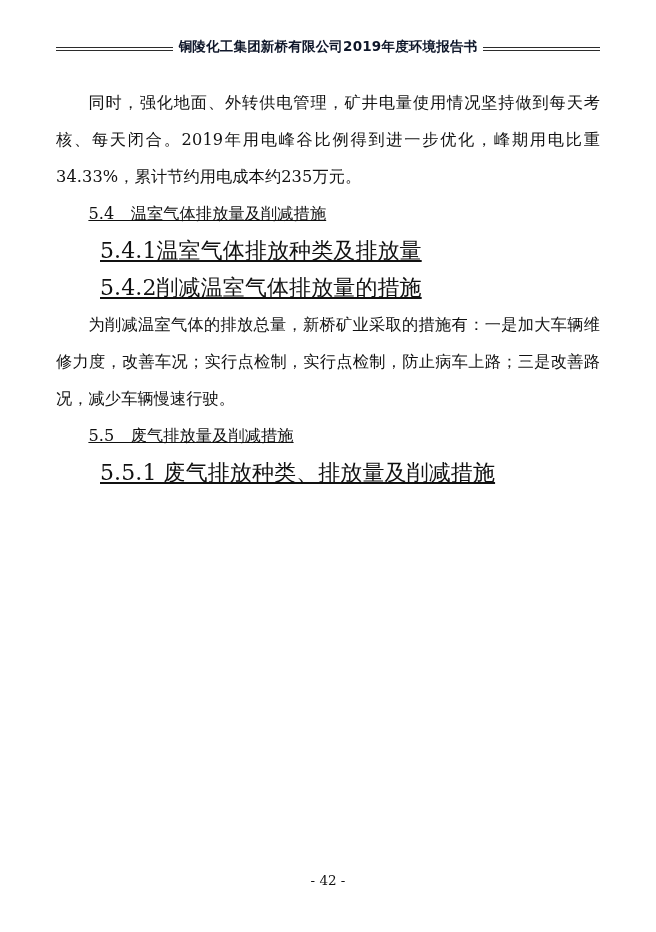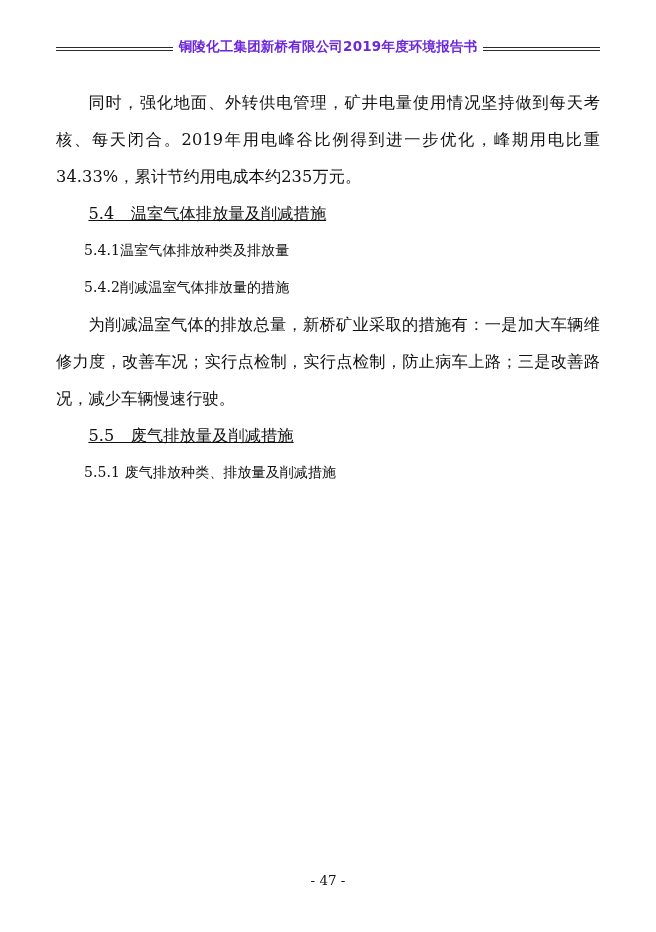--- a/index.html
+++ b/index.html
@@ -29,21 +29,21 @@
   
   .header {
     position: relative;
     text-align: center;
     padding-bottom: 6px;
   }
   .header-title {
     font-size: 13.5px;
     font-weight: bold;
     letter-spacing: 0.2px;
-    color: #6d28d9;
+    color: #0f172a;
     display: inline-block;
     background: #ffffff;
     padding: 0 6px;
     position: relative;
     z-index: 2;
     font-family: "DejaVu Sans", "Liberation Sans", sans-serif;
   }
   .header-rule {
     position: absolute;
     left: 0;
@@ -72,24 +72,25 @@
   p.heading {
     margin: 0;
     font-size: 16.2px;
     line-height: 37px;
     text-indent: 2em;
     letter-spacing: 0.1px;
     text-decoration: underline;
   }
   p.subheading {
     margin: 0;
-    font-size: 14px;
+    font-size: 22px;
     line-height: 37px;
     text-indent: 2em;
     letter-spacing: 0.1px;
+    text-decoration: underline;
   }
   .footer {
     position: absolute;
     left: 0;
     right: 0;
     bottom: 44px;
     text-align: center;
     font-size: 13.5px;
     color: #111;
     font-family: "DejaVu Serif", "Liberation Serif", serif;
@@ -112,14 +113,14 @@
       <p class="heading">5.4　温室气体排放量及削减措施</p>
       <p class="subheading">5.4.1温室气体排放种类及排放量</p>
       <p class="subheading">5.4.2削减温室气体排放量的措施</p>
       <p class="para">为削减温室气体的排放总量，新桥矿业采取的措施有：一是加大车辆维修力度，改善车况；实行点检制，实行点检制，防止病车上路；三是改善路况，减少车辆慢速行驶。</p>
       <p class="heading">5.5　废气排放量及削减措施</p>
       <p class="subheading">5.5.1 废气排放种类、排放量及削减措施</p>
 
     </div>
 
   </div>
-  <div class="footer">- 47 -</div>
+  <div class="footer">- 42 -</div>
 </div>
 
 </body></html>

